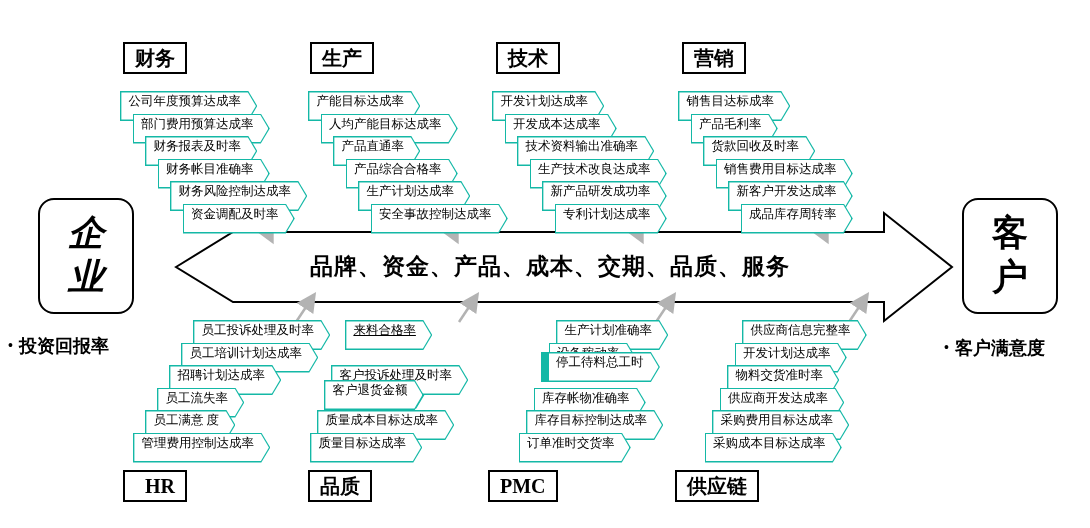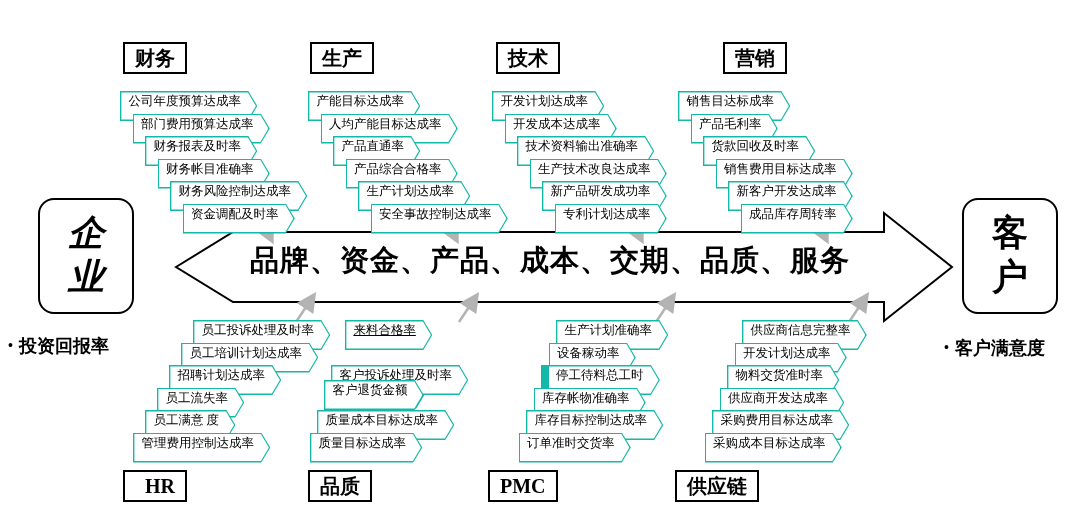--- a/index.html
+++ b/index.html
@@ -32,22 +32,22 @@
   }
   .entity-label{
     display:block;width:1.15em;font-size:36px;font-weight:bold;line-height:1.22;
     text-align:center;word-break:break-all;
   }
   .metric{
     position:absolute;font-size:18px;font-weight:bold;white-space:nowrap;z-index:3;
   }
   .metric .bullet{font-size:14px;vertical-align:2px;margin-right:6px;}
   .main-arrow-label{
-    position:absolute;left:215px;top:242px;width:670px;height:36px;line-height:36px;
-    text-align:center;font-size:29px;font-weight:bold;letter-spacing:1px;z-index:2;
+    position:absolute;left:215px;top:249px;width:670px;height:36px;line-height:36px;
+    text-align:center;font-size:23px;font-weight:bold;letter-spacing:1px;z-index:2;
     white-space:nowrap;
   }
 </style>
 </head>
 <body>
 
 <div class="stage" id="stage">
 
   <svg class="layer" width="1090" height="528" viewBox="0 0 1090 528">
     <defs>
@@ -80,21 +80,21 @@
   <div class="entity" style="left:962px;top:198px;">
     <span class="entity-label">客户</span>
   </div>
   <div class="metric" style="left:944px;top:336px;">
     <span class="bullet">•</span><span>客户满意度</span>
   </div>
 
   <div class="hdr" style="left:123px;top:42px;">财务</div>
   <div class="hdr" style="left:310px;top:42px;">生产</div>
   <div class="hdr" style="left:496px;top:42px;">技术</div>
-  <div class="hdr" style="left:682px;top:42px;margin-left:41px;">营销</div>
+  <div class="hdr" style="left:682px;top:42px;">营销</div>
 
   <div class="hdr" style="left:123px;top:470px;padding-left:20px;">HR</div>
   <div class="hdr" style="left:308px;top:470px;">品质</div>
   <div class="hdr" style="left:488px;top:470px;">PMC</div>
   <div class="hdr" style="left:675px;top:470px;">供应链</div>
 
 <div class="banner" style="left: 120px; top: 91px;">
       <div class="banner-in">公司年度预算达成率</div>
     </div>
     <div class="banner" style="left: 132.5px; top: 113.5px;">
@@ -201,21 +201,21 @@
     </div>
     <div class="banner" style="left: 310px; top: 432.5px;">
       <div class="banner-in">质量目标达成率</div>
     </div>
     <div class="banner" style="left: 556px; top: 320px;">
       <div class="banner-in">生产计划准确率</div>
     </div>
     <div class="banner" style="left: 548.5px; top: 342.5px;">
       <div class="banner-in">设备稼动率</div>
     </div>
-    <div class="banner" style="left: 541px; top: 365px; padding-left: 8px;">
+    <div class="banner" style="left: 541px; top: 352px; padding-left: 8px;">
       <div class="banner-in">停工待料总工时</div>
     </div>
     <div class="banner" style="left: 533.5px; top: 387.5px;">
       <div class="banner-in">库存帐物准确率</div>
     </div>
     <div class="banner" style="left: 526px; top: 410px;">
       <div class="banner-in">库存目标控制达成率</div>
     </div>
     <div class="banner" style="left: 518.5px; top: 432.5px;">
       <div class="banner-in">订单准时交货率</div>

